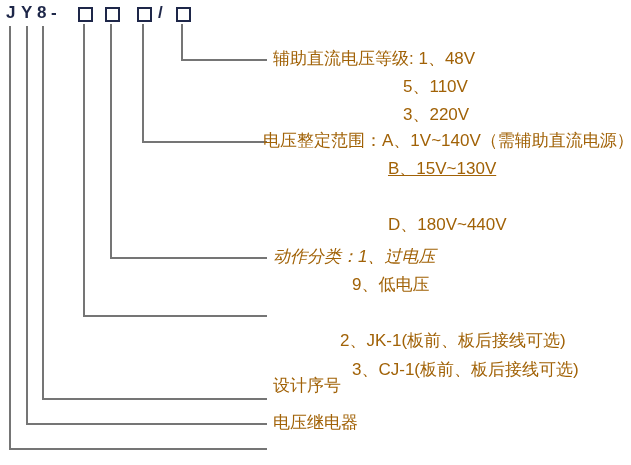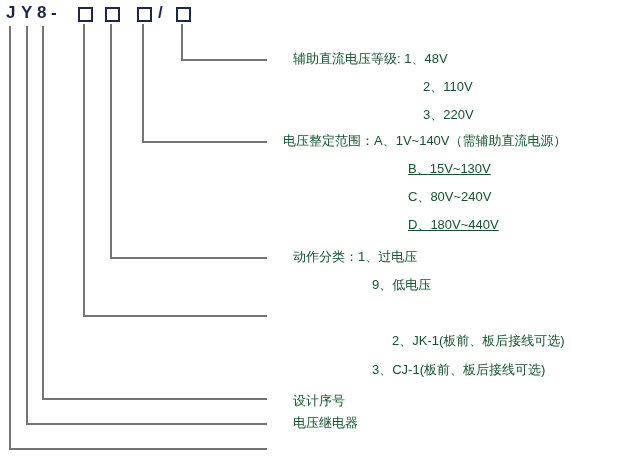--- a/index.html
+++ b/index.html
@@ -16,22 +16,22 @@
     position: absolute; top: 7px; width: 11px; height: 11px;
     border: 2px solid #1e2749; background: #ffffff; box-sizing: content-box;
   }
 
   
   .vline { position: absolute; width: 2px; background: #757575; }
   .hline { position: absolute; height: 2px; background: #757575; }
 
   
   .lbl {
-    position: absolute; font-size: 13px; color: #14532d;
-    white-space: nowrap; line-height: 20px; margin-left: 20px;
+    position: absolute; font-size: 17px; color: #a16207;
+    white-space: nowrap; line-height: 20px;
   }
 </style>
 </head>
 <body>
 
 <div id="canvas">
 
   <span class="code-char" style="left:6px;">J</span>
   <span class="code-char" style="left:21px;">Y</span>
   <span class="code-char" style="left:37px;">8</span>
@@ -52,30 +52,29 @@
 
   <div class="hline" style="left:181px; top:59px;  width:86px;"></div>
   <div class="hline" style="left:142px; top:141px; width:125px;"></div>
   <div class="hline" style="left:110px; top:257px; width:157px;"></div>
   <div class="hline" style="left:83px;  top:315px; width:184px;"></div>
   <div class="hline" style="left:42px;  top:398px; width:225px;"></div>
   <div class="hline" style="left:26px;  top:423px; width:241px;"></div>
   <div class="hline" style="left:9px;   top:448px; width:258px;"></div>
 
   <div class="lbl" style="left:273px; top:49px;">辅助直流电压等级: 1、48V</div>
-  <div class="lbl" style="left:403px; top:77px;">2、110V</div>
+  <div class="lbl" style="left:403px; top:77px;">5、110V</div>
   <div class="lbl" style="left:403px; top:105px;">3、220V</div>
 
   <div class="lbl" style="left:263px; top:131px;">电压整定范围：A、1V~140V（需辅助直流电源）</div>
   <div class="lbl" style="left:388px; top:159px;text-decoration:underline;">B、15V~130V</div>
-  <div class="lbl" style="left:388px; top:187px;">C、80V~240V</div>
-  <div class="lbl" style="left:388px; top:215px;text-decoration:underline;">D、180V~440V</div>
+  <div class="lbl" style="left:388px; top:215px;">D、180V~440V</div>
 
-  <div class="lbl" style="left:273px; top:247px;">动作分类：1、过电压</div>
+  <div class="lbl" style="left:273px; top:247px;font-style:italic;">动作分类：1、过电压</div>
   <div class="lbl" style="left:352px; top:275px;">9、低电压</div>
 
-  <div class="lbl" style="left:372px; top:331px;text-align:right;">2、JK-1(板前、板后接线可选)</div>
+  <div class="lbl" style="left:340px; top:331px;text-align:right;">2、JK-1(板前、板后接线可选)</div>
   <div class="lbl" style="left:352px; top:360px;">3、CJ-1(板前、板后接线可选)</div>
 
-  <div class="lbl" style="left:273px; top:391px;text-align:right;">设计序号</div>
+  <div class="lbl" style="left:273px; top:376px;text-align:right;">设计序号</div>
   <div class="lbl" style="left:273px; top:413px;">电压继电器</div>
 
 </div>
 
 </body></html>

